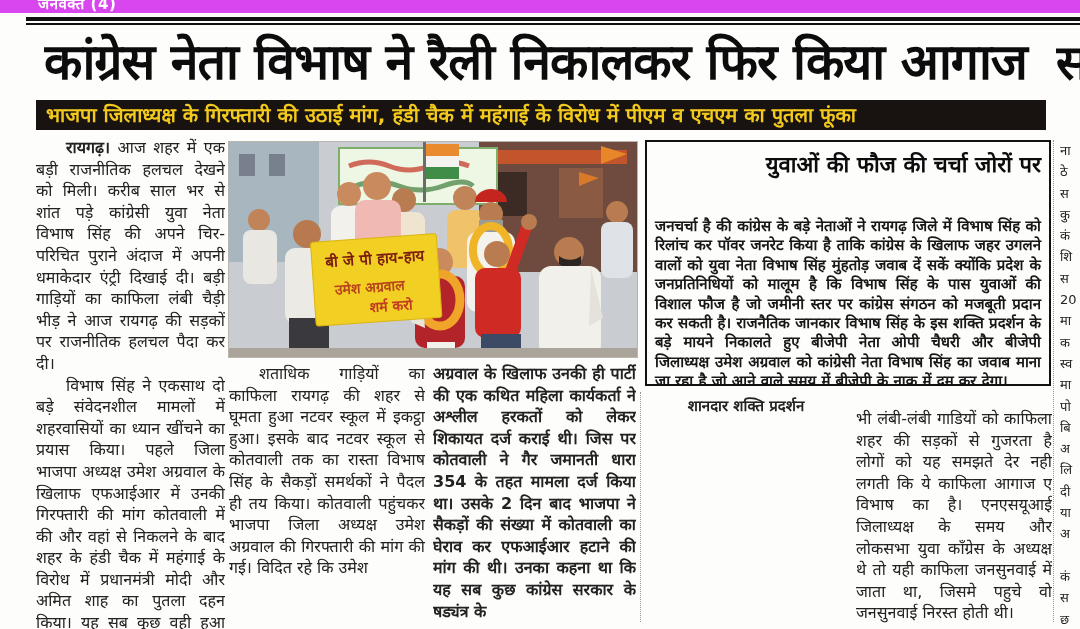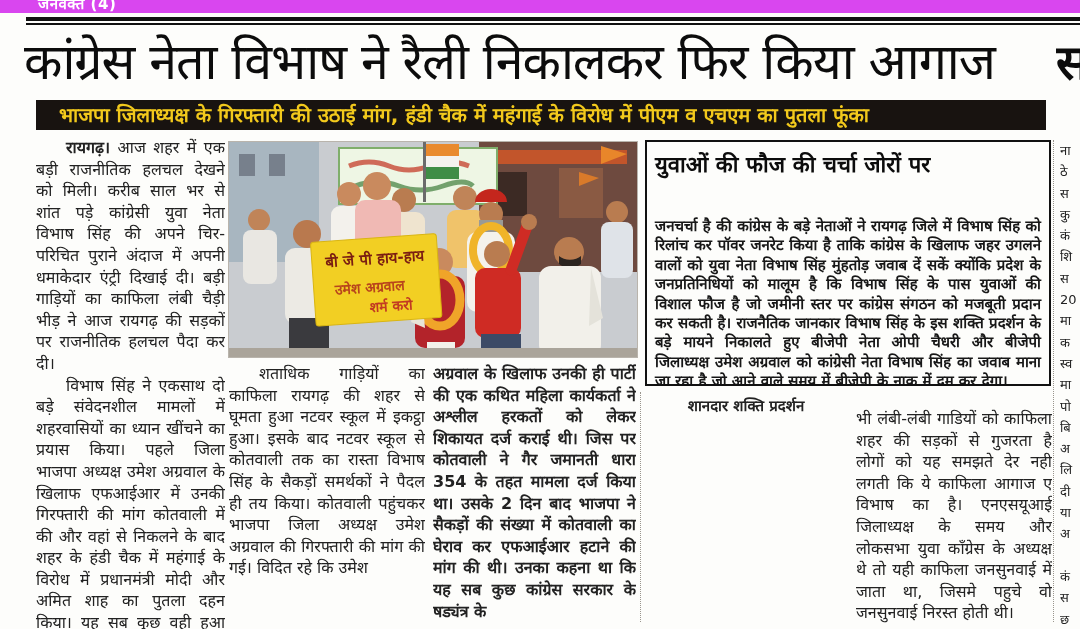--- a/index.html
+++ b/index.html
@@ -10,33 +10,33 @@
     color:#1d1d1d;
   }
   
   .mast{position:absolute;left:0;top:0;width:1080px;height:13px;background:#d946ef;overflow:hidden;padding-left:44px;}
   .mast span{position:absolute;left:38px;top:-7px;color:#fff;font-size:15px;font-weight:bold;letter-spacing:.5px;}
   .rule-thick{position:absolute;left:26px;top:17px;width:1054px;height:4px;background:#111;}
   .rule-thin{position:absolute;left:26px;top:23px;width:1054px;height:2px;background:#111;}
 
   
   .headline{
-    position:absolute;left:24px;top:26px;width:1008px;height:72px;
-    font-size:50px;font-weight:400;white-space:nowrap;overflow:hidden;
+    position:absolute;left:44px;top:26px;width:1008px;height:72px;
+    font-size:50px;font-weight:700;white-space:nowrap;overflow:hidden;
     letter-spacing:-1px;color:#0c0c0c;line-height:72px;
   }
   .headline2{
     position:absolute;left:1056px;top:26px;width:24px;height:72px;
     font-size:48px;font-weight:800;overflow:hidden;color:#0c0c0c;line-height:72px;
   }
   
   .subhead{
     position:absolute;left:36px;top:100px;width:1010px;height:30px;background:#181310;
     color:#f2c91c;font-size:20px;font-weight:bold;line-height:30px;
-    padding:0 23px;box-sizing:border-box;white-space:nowrap;overflow:hidden;
+    padding:0 10px;box-sizing:border-box;white-space:nowrap;overflow:hidden;
   }
 
   
   .col{
     position:absolute;text-align:justify;font-size:16px;line-height:21.6px;
     overflow:hidden;color:#222;
   }
   .col p{margin:0;}
   .col p.ind{text-indent:30px;}
   .dateline{font-weight:bold;}
@@ -46,21 +46,21 @@
   #col4{left:646px;top:390px;width:200px;height:239px;}
   #col5{left:856px;top:408px;width:196px;height:239px;}
   .crosshead{font-size:15px;font-weight:700;text-align:center;text-indent:0;margin:6px 0 4px 0 !important;}
 
   
   .sidebox{
     position:absolute;left:645px;top:140px;width:406px;height:246px;
     border:2px solid #111;box-sizing:border-box;padding:4px 8px 4px 8px;overflow:hidden;
     background:#fdfdfb;
   }
-  .sidebox .title{font-size:22px;font-weight:800;text-align:left;margin:2px 0 4px 0;color:#0c0c0c;}
+  .sidebox .title{font-size:22px;font-weight:800;text-align:right;margin:2px 0 4px 0;color:#0c0c0c;}
   .sidebox .body{font-size:15px;font-weight:700;line-height:19.4px;text-align:justify;color:#171717;margin-top:39px;}
 
   
   .photo{
     position:absolute;left:228px;top:141px;width:408px;height:215px;
     border:1px solid #b9b4ac;box-sizing:content-box;overflow:hidden;background:#cfd3d6;
   }
 
   
   .vrule{position:absolute;width:0;border-left:1px dotted #9a958d;}

